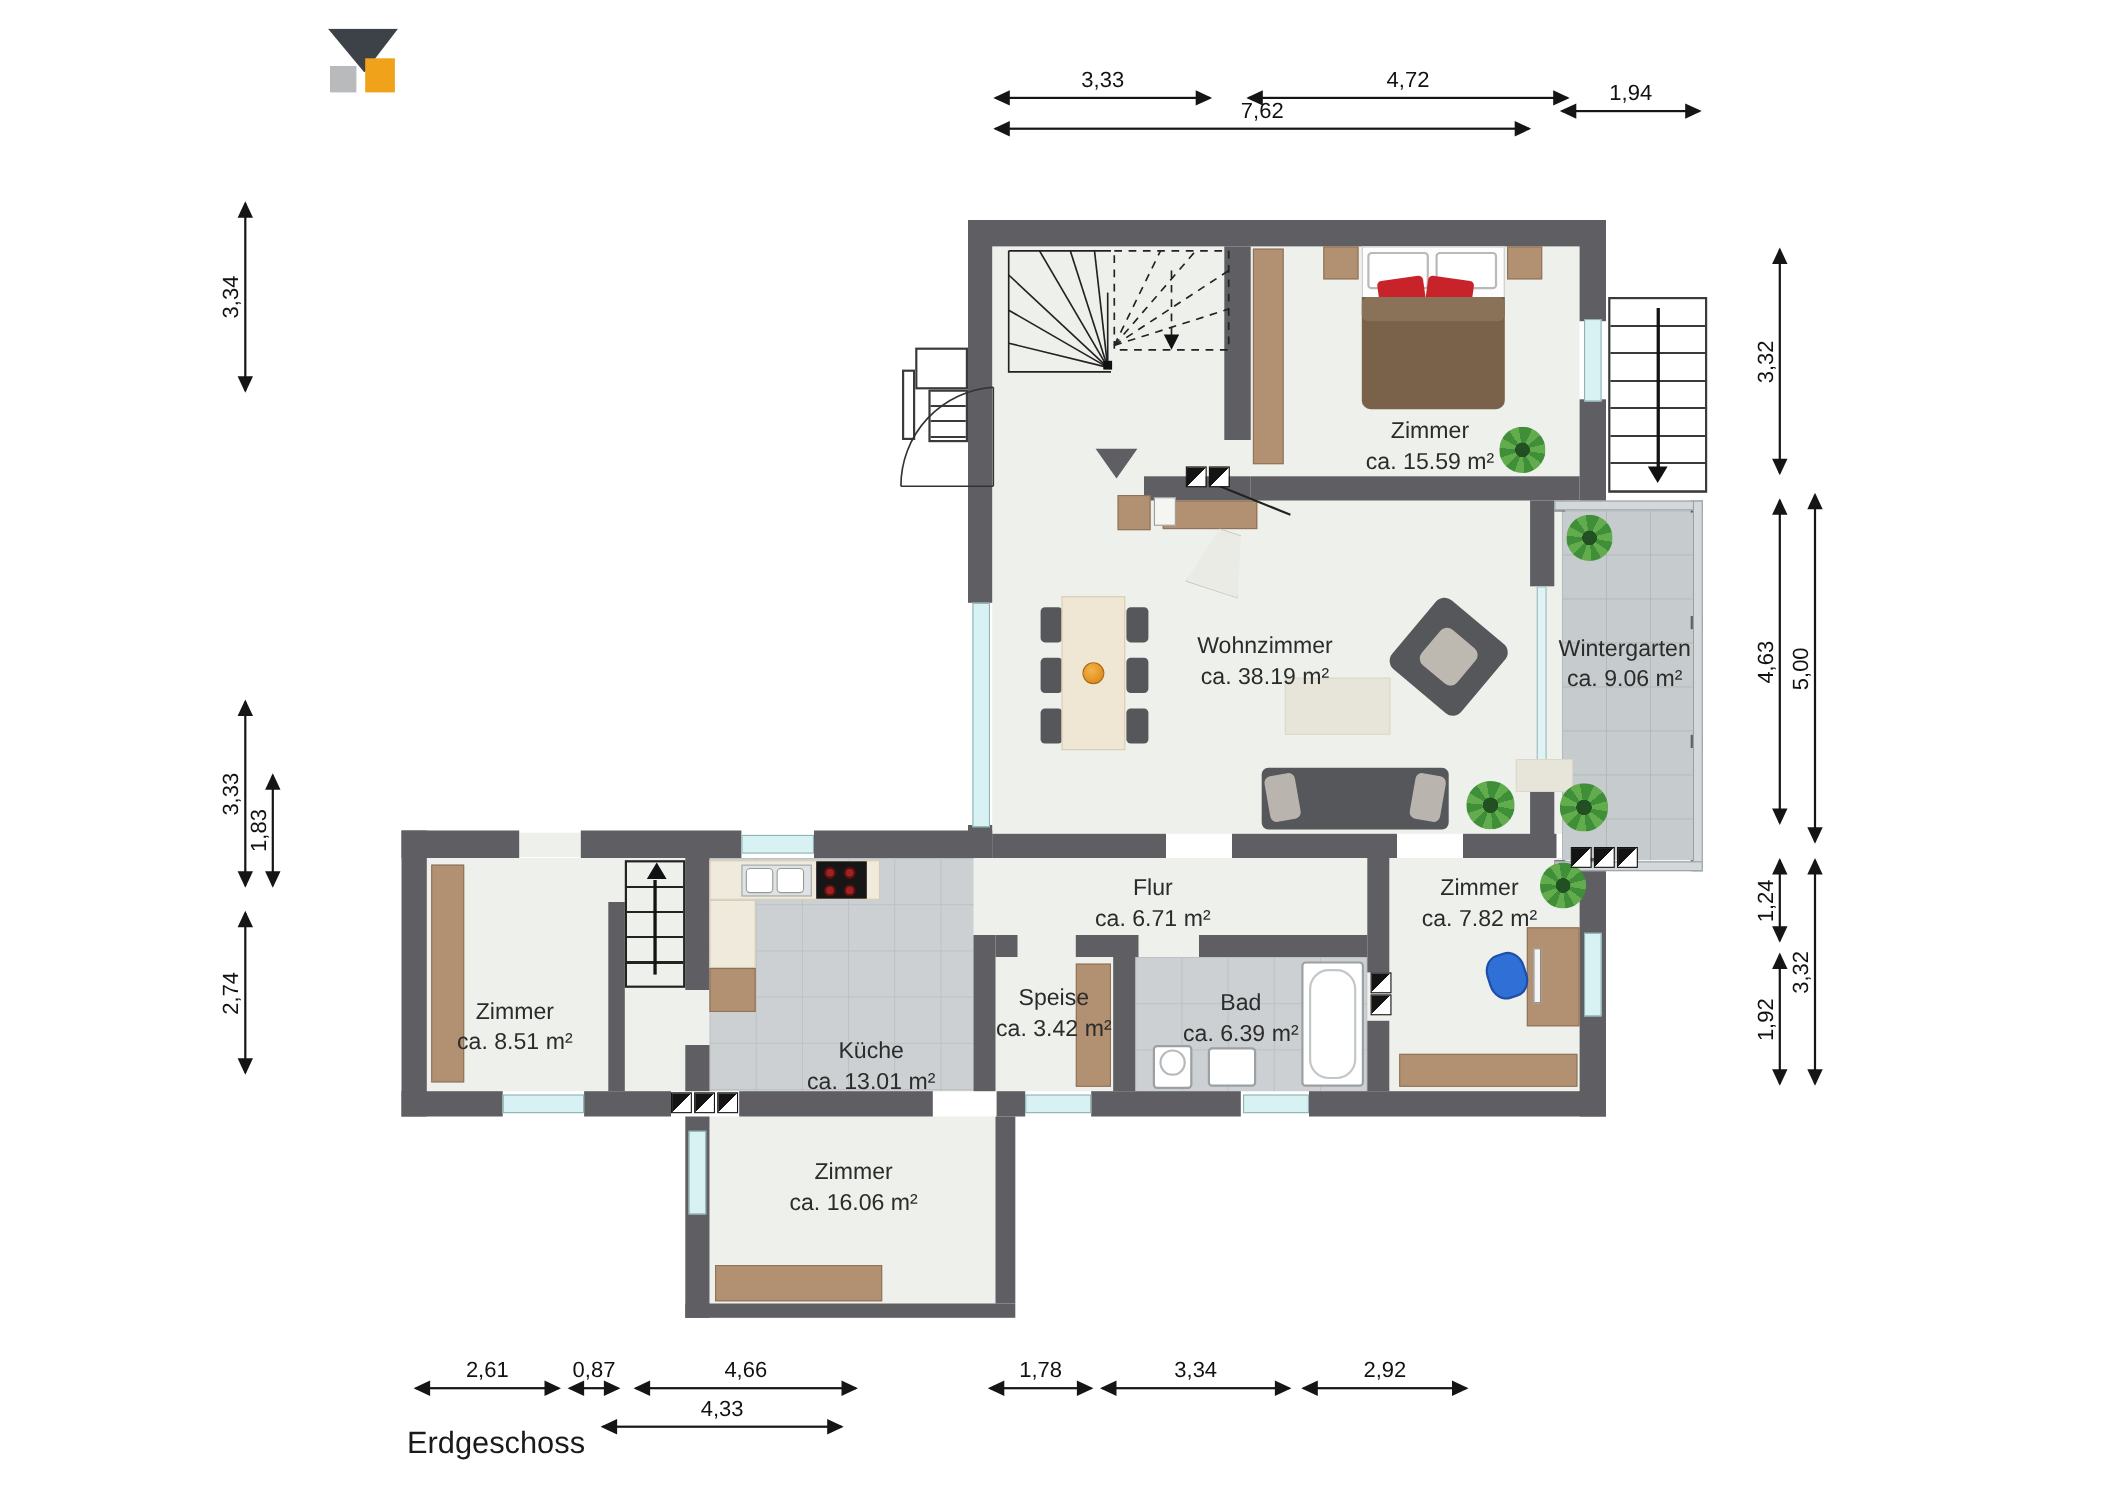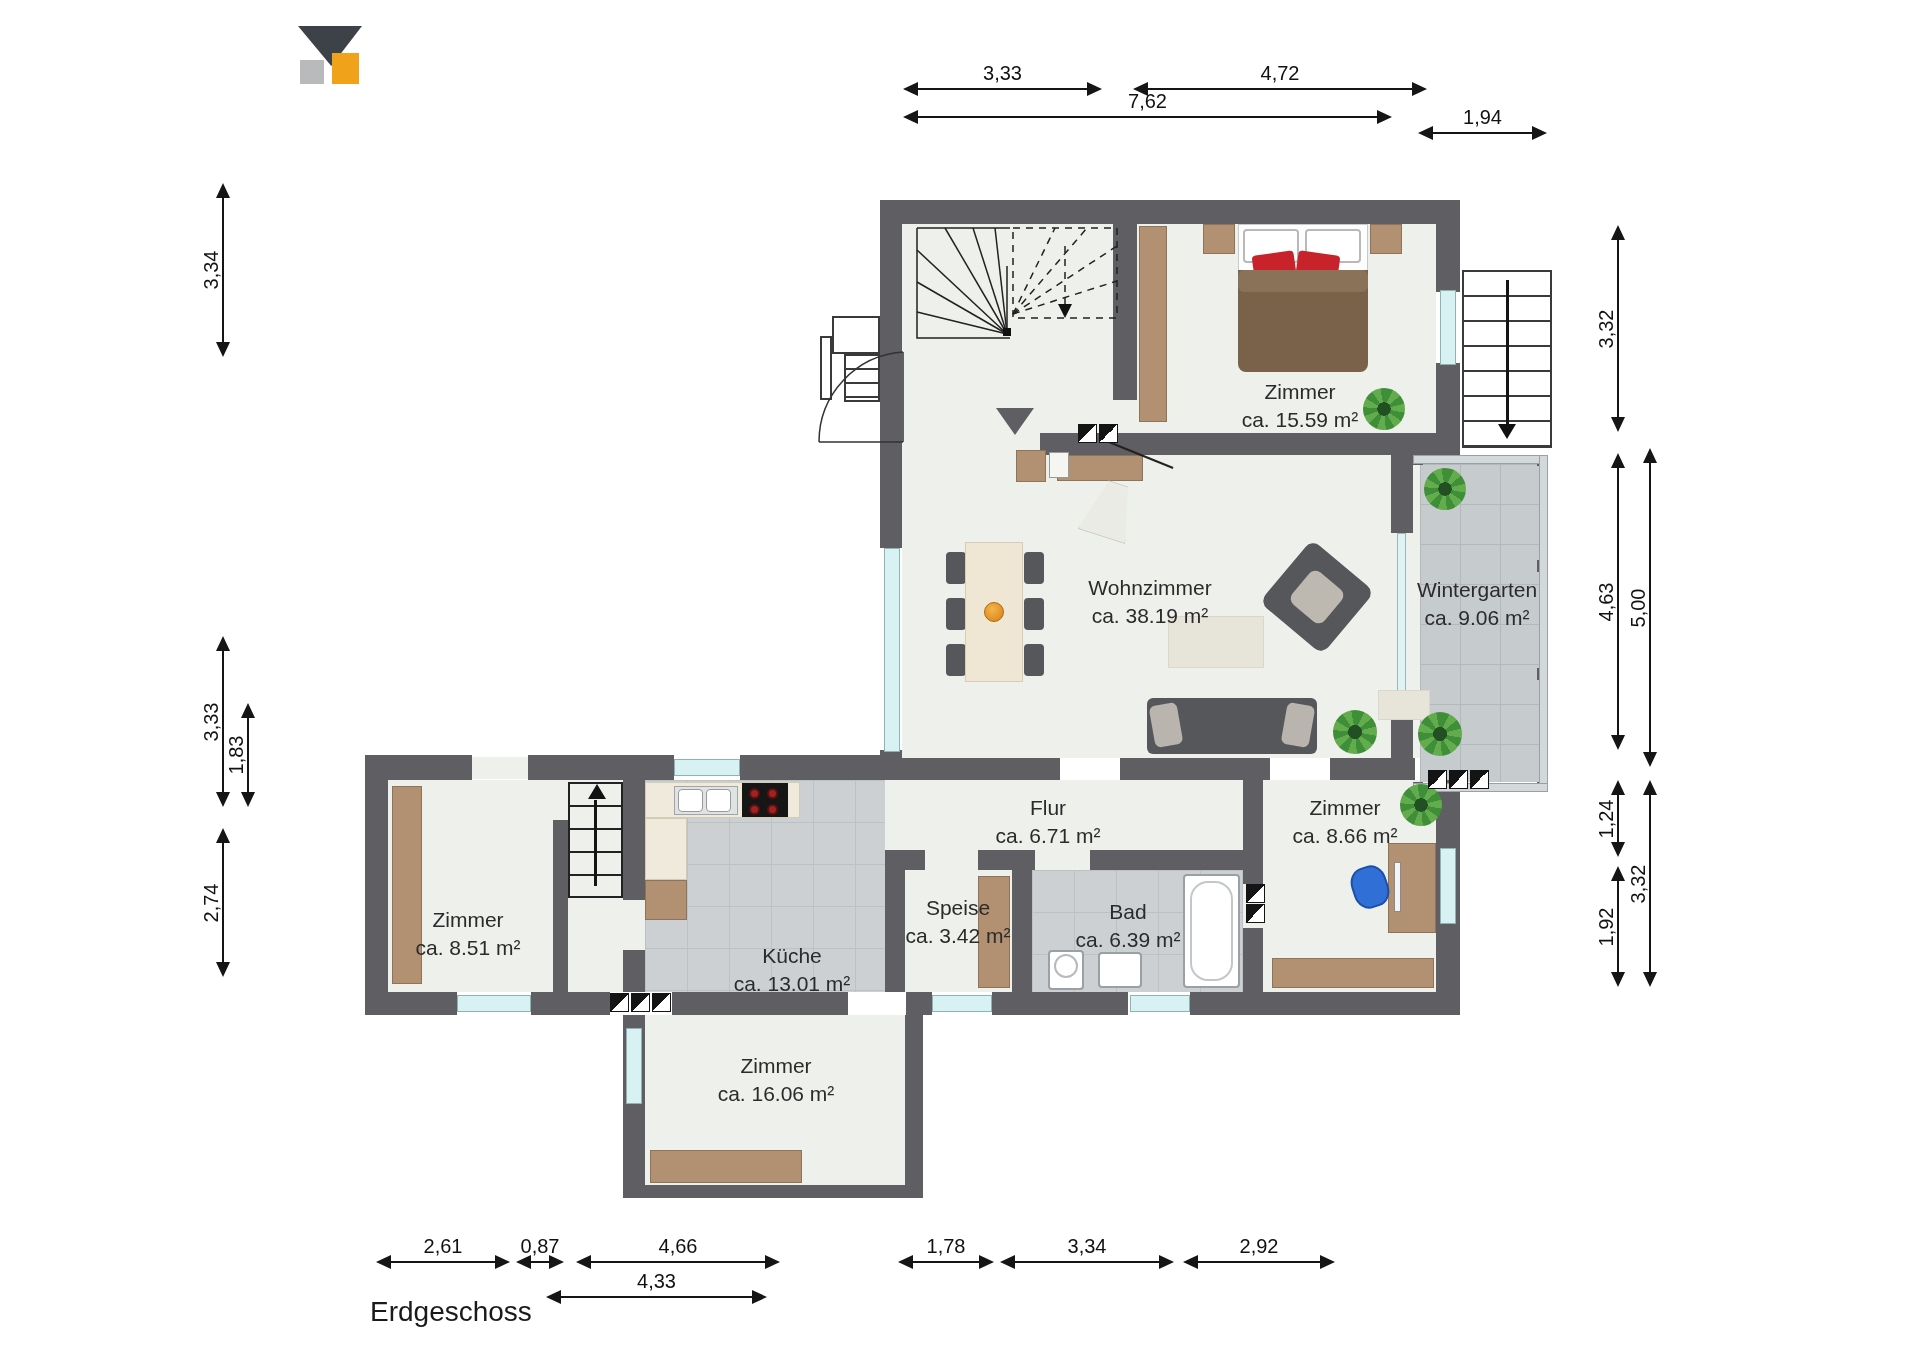--- a/index.html
+++ b/index.html
@@ -273,21 +273,21 @@
       <div class="roomlab" style="left: 1477px; top: 576px;">
         <div>Wintergarten</div>
         <div>ca. 9.06 m²</div>
       </div>
       <div class="roomlab" style="left: 1048px; top: 794px;">
         <div>Flur</div>
         <div>ca. 6.71 m²</div>
       </div>
       <div class="roomlab" style="left: 1345px; top: 794px;">
         <div>Zimmer</div>
-        <div>ca. 8.66 m²</div>
+        <div>ca. 7.82 m²</div>
       </div>
       <div class="roomlab" style="left: 468px; top: 906px;">
         <div>Zimmer</div>
         <div>ca. 8.51 m²</div>
       </div>
       <div class="roomlab" style="left: 792px; top: 894px; margin-top: 48px;">
         <div>Küche</div>
         <div>ca. 13.01 m²</div>
       </div>
       <div class="roomlab" style="left: 958px; top: 894px;">
@@ -312,21 +312,21 @@
       <div class="dimh" style="left: 1135px; top: 88px; width: 290px;">
         <span class="ah ah-l"></span>
         <span class="ah ah-r"></span>
         <span class="dimlab">4,72</span>
       </div>
       <div class="dimh" style="left: 905px; top: 116px; width: 485px;">
         <span class="ah ah-l"></span>
         <span class="ah ah-r"></span>
         <span class="dimlab">7,62</span>
       </div>
-      <div class="dimh" style="left: 1420px; top: 132px; width: 125px; text-align: center;">
+      <div class="dimh" style="left: 1420px; top: 100px; width: 125px; text-align: center;">
         <span class="ah ah-l"></span>
         <span class="ah ah-r"></span>
         <span class="dimlab">1,94</span>
       </div>
       <div class="dimh" style="left: 378px; top: 1261px; width: 130px;">
         <span class="ah ah-l"></span>
         <span class="ah ah-r"></span>
         <span class="dimlab">2,61</span>
       </div>
       <div class="dimh" style="left: 518px; top: 1261px; width: 44px;">

